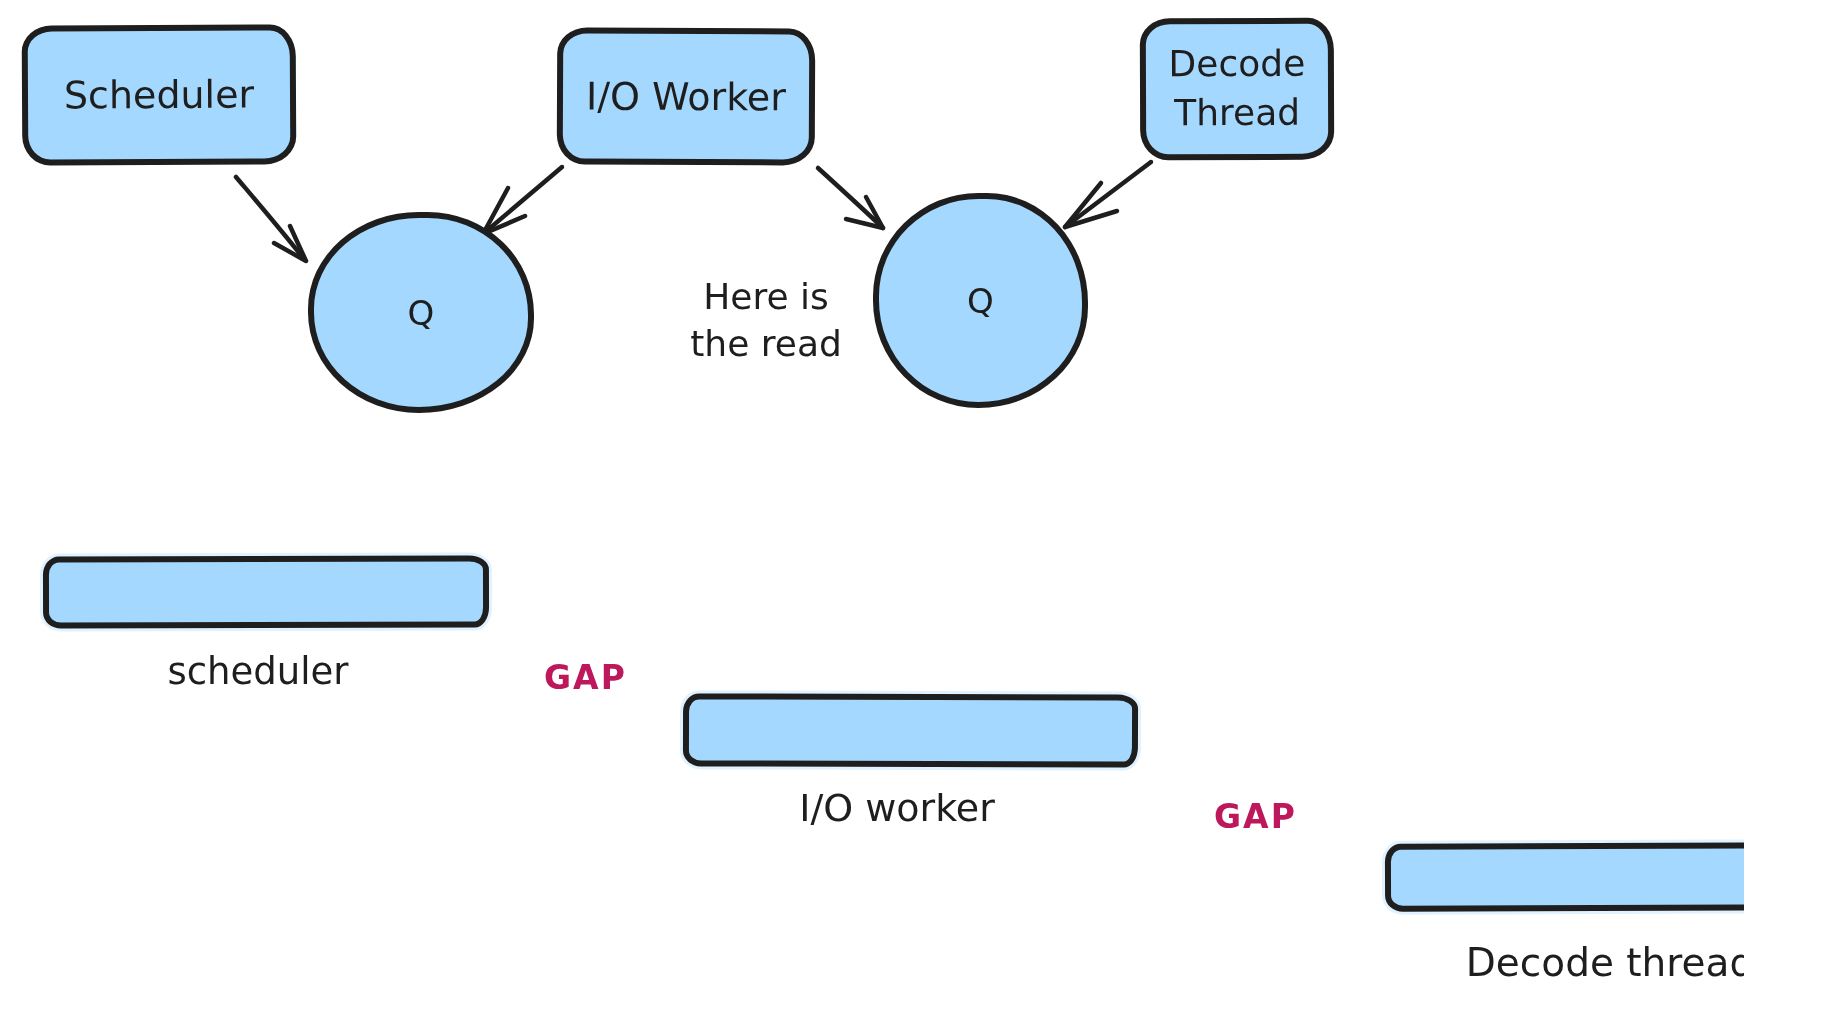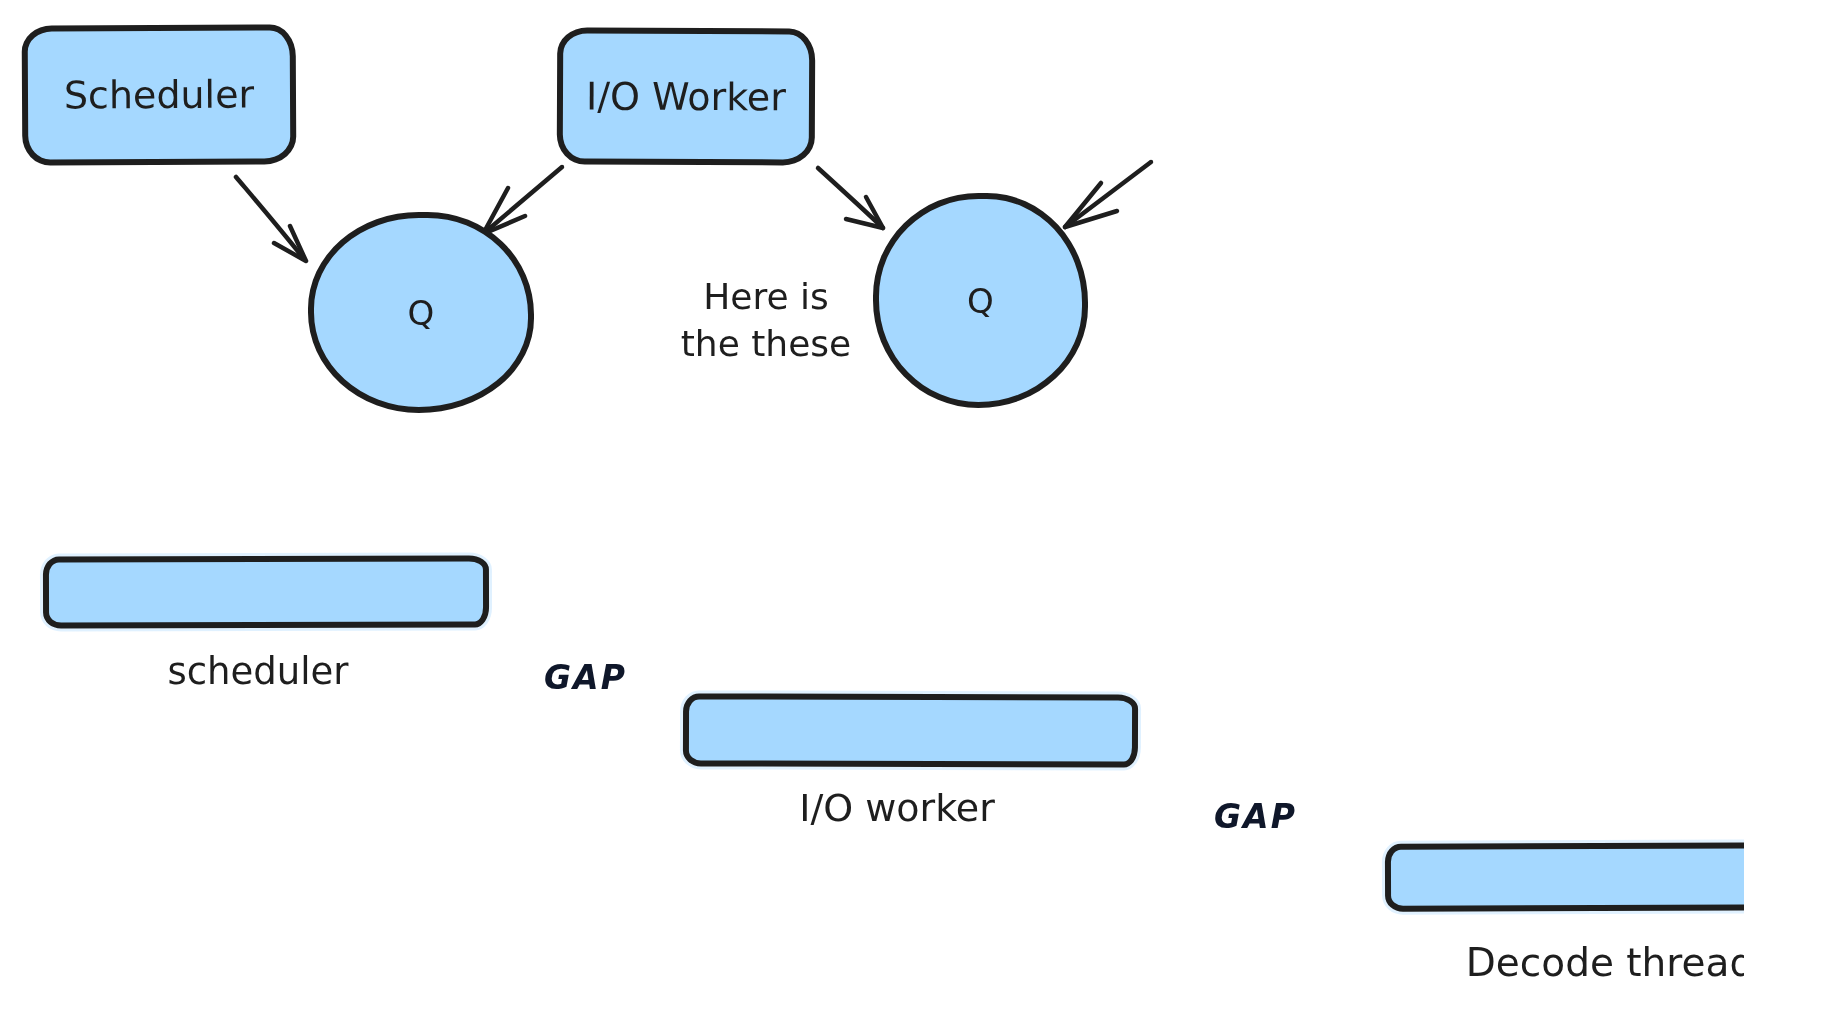--- a/index.html
+++ b/index.html
@@ -38,22 +38,22 @@
   .label {
     position:absolute; color:#1e1e1e; text-align:center; white-space:pre-line;
   }
   #annotation-request  { left:10px;  top:292px; width:300px; font-size:38px; line-height:1.35; }
   #annotation-response { left:646px; top:274px; width:240px; font-size:36px; line-height:1.30; }
   #label-scheduler { left:108px;  top:650px; width:300px; font-size:37px; }
   #label-io        { left:747px;  top:786px; width:300px; font-size:38px; }
   #label-decode    { left:1460px; top:940px; width:300px; font-size:39px; }
 
   .gap {
-    position:absolute; color:#0f172a; font-size:33px;
-    font-style:italic; font-weight:bold; letter-spacing:2px; white-space:nowrap;
+    position:absolute; color:#be185d; font-size:33px;
+    font-weight:bold; letter-spacing:2px; white-space:nowrap;
   }
   #gap1 { left:544px;  top:658px; }
   #gap2 { left:1214px; top:797px; }
 </style>
 </head>
 <body>
 
 <div class="canvas">
 
   <svg class="arrow-layer" viewBox="0 0 1847 1018">
@@ -72,28 +72,30 @@
     <g>
       <path d="M1151,162 C1122,184 1093,206 1065,227"></path>
       <path d="M1065,227 L1101,183 M1065,227 L1117,211"></path>
     </g>
   </svg>
 
   <div class="node rounded-box" id="scheduler-box">Scheduler</div>
 
   <div class="node rounded-box" id="io-worker-box">I/O Worker</div>
 
+  <div class="node rounded-box" id="decode-box">Decode
+Thread</div>
 
   <div class="node circle" id="queue1">Q</div>
 
   <div class="node circle" id="queue2">Q</div>
 
 
   <div class="label" id="annotation-response">Here is
-the these</div>
+the read</div>
 
   <div class="bar" id="bar-scheduler"></div>
   <div class="label" id="label-scheduler">scheduler</div>
 
   <div class="gap" id="gap1">GAP</div>
 
   <div class="bar" id="bar-io"></div>
   <div class="label" id="label-io">I/O worker</div>
 
   <div class="gap" id="gap2">GAP</div>

